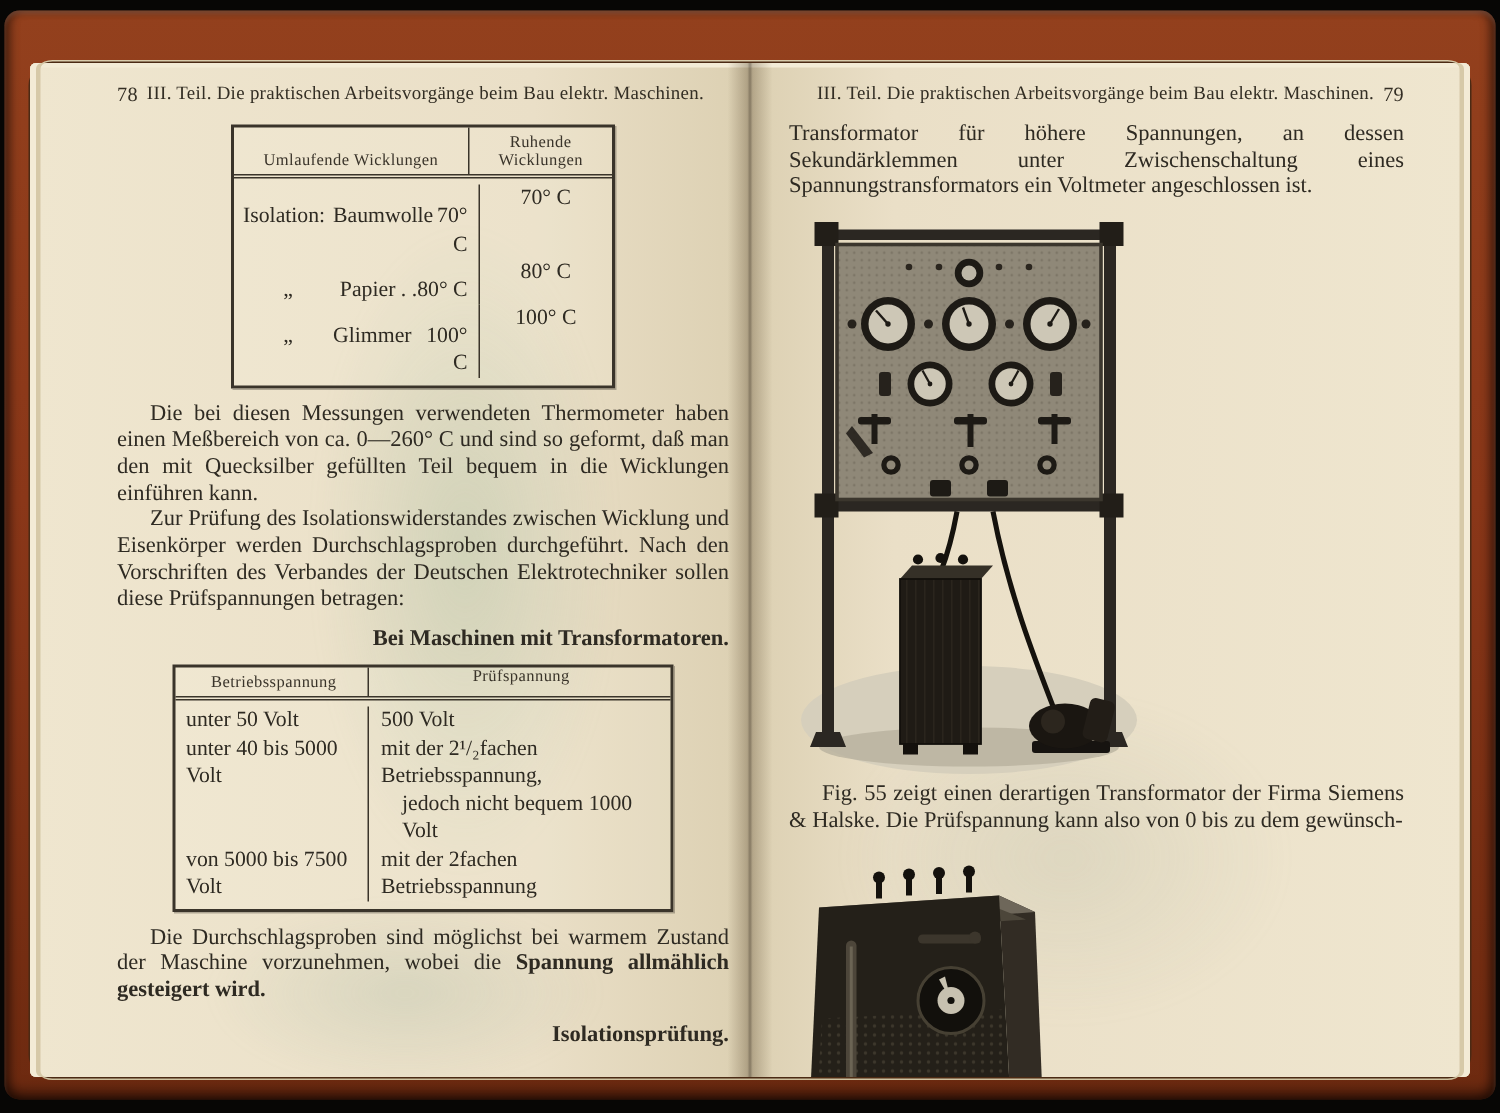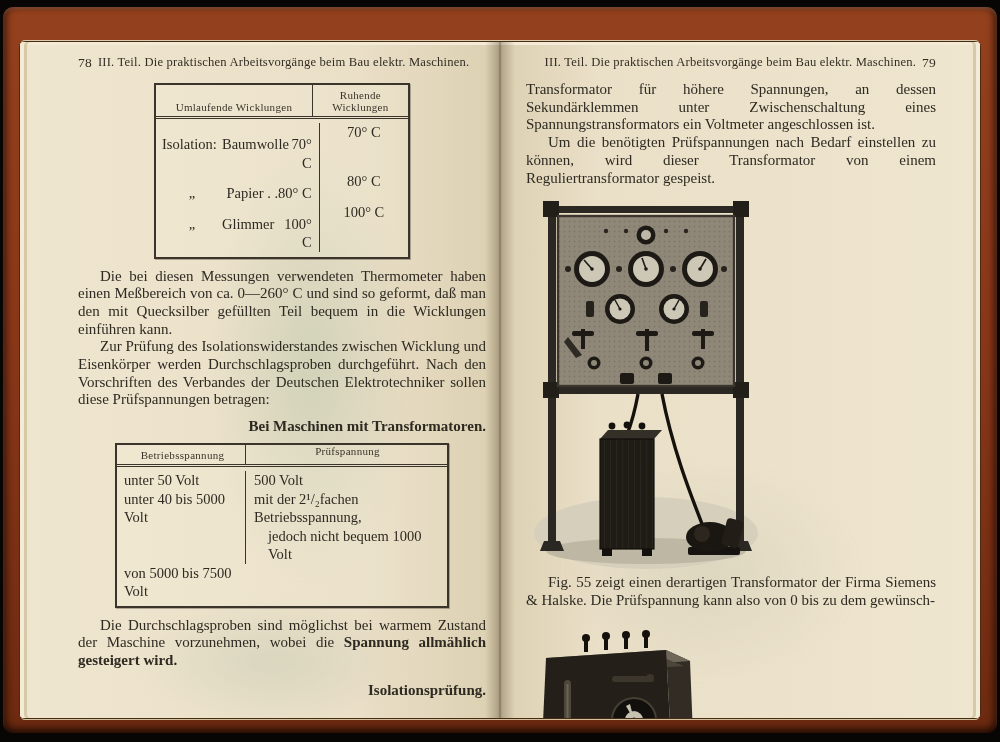--- a/index.html
+++ b/index.html
@@ -11,21 +11,21 @@
   }
   
   .cover{
     position:absolute;left:3px;right:3px;top:7px;bottom:9px;border-radius:10px;
     background:linear-gradient(180deg,#93401d 0%,#8a3719 45%,#6d2a10 100%);
     box-shadow:inset 0 2px 3px rgba(255,255,255,.14), inset 0 -5px 9px rgba(0,0,0,.5), inset 4px 0 6px rgba(0,0,0,.35), inset -4px 0 6px rgba(0,0,0,.35);
   }
   
   .pages{
     position:absolute;left:20px;right:20px;top:42px;bottom:24px;
-    display:flex;border-radius:5px;
+    display:flex;border-radius:15px;
     box-shadow:0 0 0 1px #4b2a14, 0 -3px 0 -1px #d8cbab, 0 3px 0 -1px #cfc2a0;
   }
   .page{flex:1;position:relative;overflow:hidden;}
   .page.left{
     border-radius:4px 0 0 4px;
     background:linear-gradient(90deg,#efe6cf 0%,#eadfc7 70%,#dcd0b2 100%);
     box-shadow:inset 4px 0 0 #f3ebd6, inset 7px 0 0 #d6c9a8, inset 0 3px 0 #f3ebd6;
   }
   .page.right{
     border-radius:0 4px 4px 0;
@@ -156,20 +156,21 @@
           </div>
           <div class="trow">
             <div class="c1">unter 40 bis 5000 Volt</div>
             <div class="c2 divider">
               <span>mit der 2¹/₂fachen Betriebsspannung,</span>
               <span class="line2">jedoch nicht bequem 1000 Volt</span>
             </div>
           </div>
           <div class="trow">
             <div class="c1">von 5000 bis 7500 Volt</div>
+            <div class="c2 divider">mit der 2fachen Betriebsspannung</div>
           </div>
         </div>
       </div>
 
       <p class="body-text indent"><span>Die Durchschlagsproben sind möglichst bei warmem Zustand der Maschine vorzunehmen, wobei die </span><span class="b">Spannung allmählich gesteigert wird.</span></p>
 
       <div class="center-head" style="margin-top:12px;">Isolationsprüfung.</div>
 
     </div>
   </div>
@@ -177,21 +178,20 @@
   <div class="page right">
     <div class="ghost" style="left:60px;top:420px;width:300px;height:220px;background:radial-gradient(closest-side,rgba(160,170,150,.18),rgba(160,170,150,0));"></div>
 
     <div class="content">
       <div class="running-header" style="justify-content:flex-end;">
         <span>III. Teil. Die praktischen Arbeitsvorgänge beim Bau elektr. Maschinen.</span>
         <span class="pageno">79</span>
       </div>
 
       <p class="body-text">Transformator für höhere Spannungen, an dessen Sekundärklemmen unter Zwischenschaltung eines Spannungstransformators ein Voltmeter angeschlossen ist.</p>
-      <p class="body-text indent">Um die benötigten Prüfspannungen nach Bedarf einstellen zu können, wird dieser Transformator von einem Reguliertransformator gespeist.</p>
 
       <div class="fig-panel">
         <svg width="228" height="382" viewBox="0 0 228 382">
           <defs>
             <pattern id="weave" width="5" height="5" patternUnits="userSpaceOnUse">
               <rect width="5" height="5" fill="#8f8878"></rect>
               <circle cx="2.5" cy="2.5" r="0.9" fill="#7d7667"></circle>
             </pattern>
             <pattern id="boxtex" width="6" height="6" patternUnits="userSpaceOnUse">
               <rect width="6" height="6" fill="#1f1b15"></rect>

